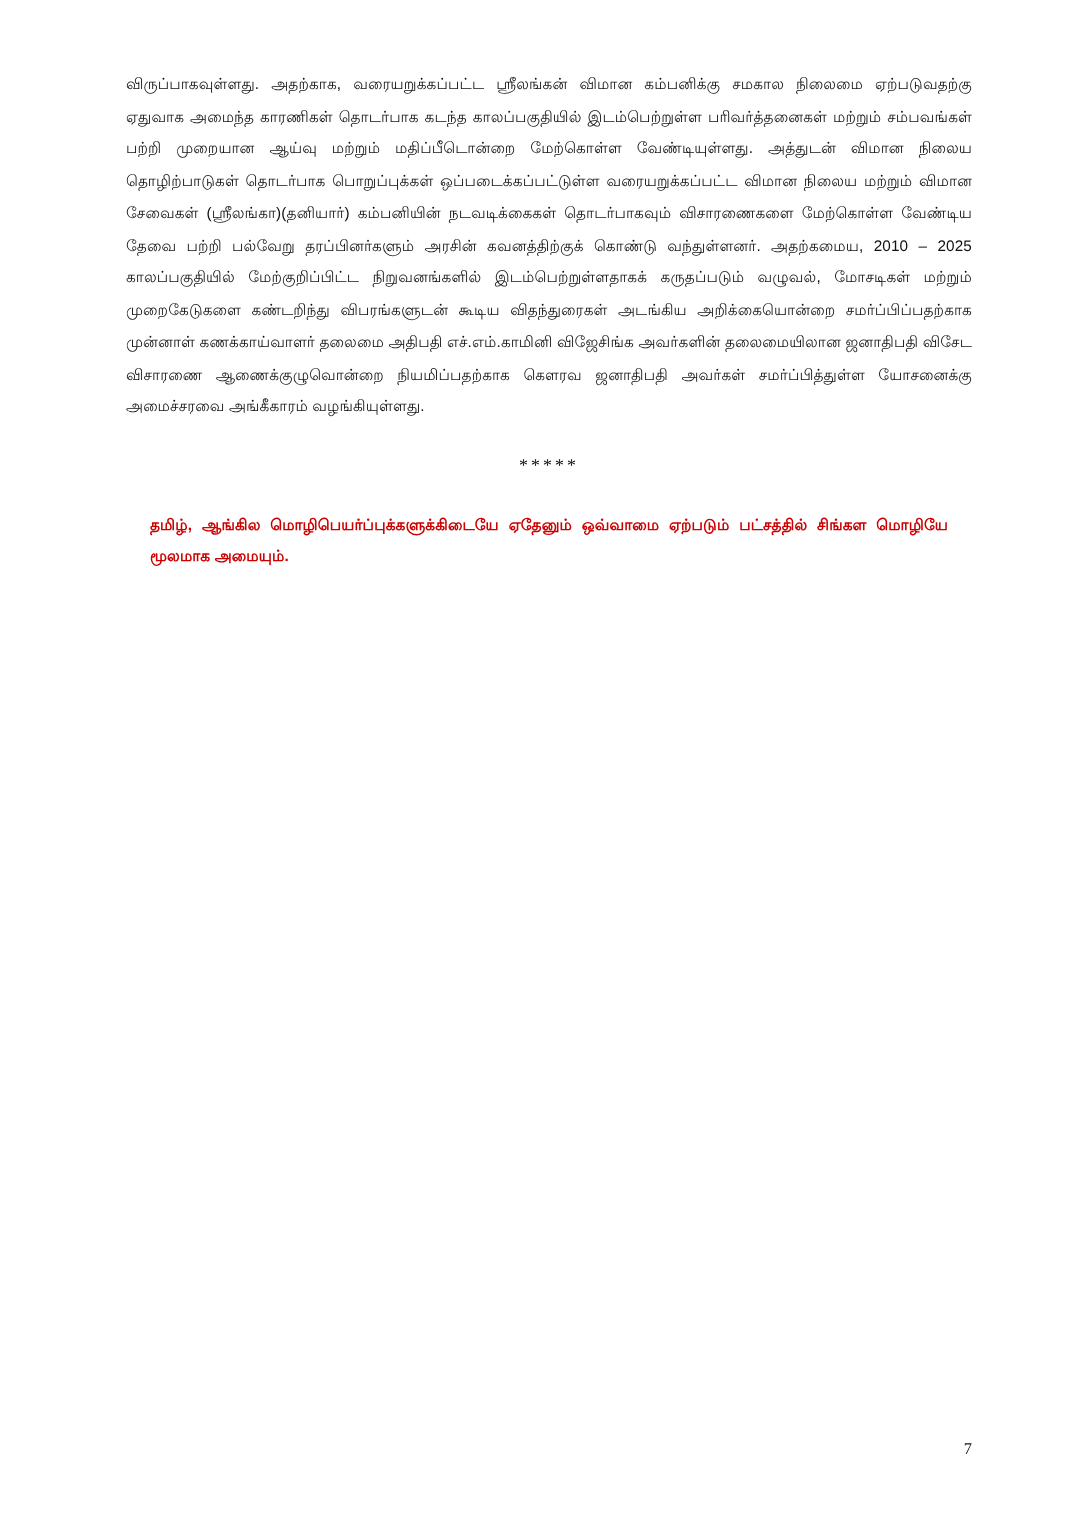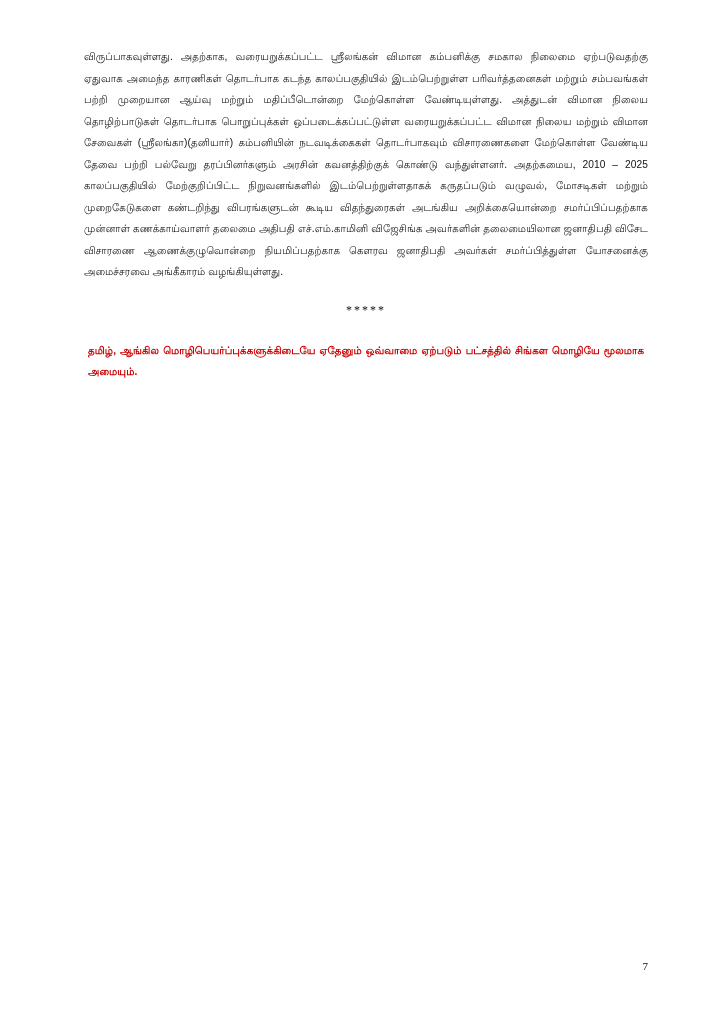--- a/index.html
+++ b/index.html
@@ -48,21 +48,21 @@
   }
   .note {
     font-size: 10.2px;
     line-height: 21px;
     color: #cc0000;
     text-align: justify;
     font-weight: 700;
     letter-spacing: 0.1px;
   }
   .note p {
-    margin: 4px;
+    margin: 16px;
   }
   .page-number {
     position: absolute;
     right: 76px;
     bottom: 52px;
     font-size: 11px;
     color: #111111;
     font-family: "Liberation Serif", serif;
   }
   .content-block {

